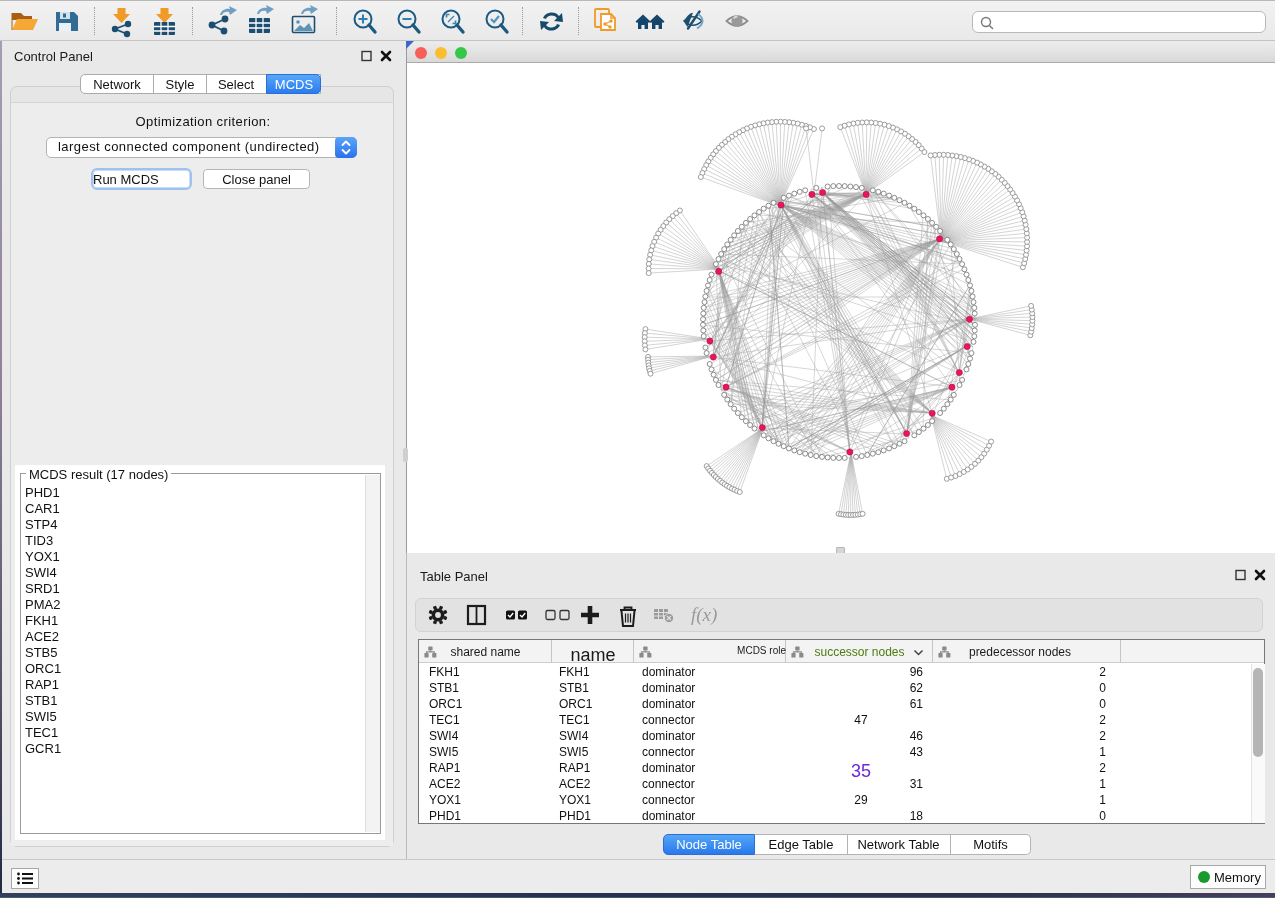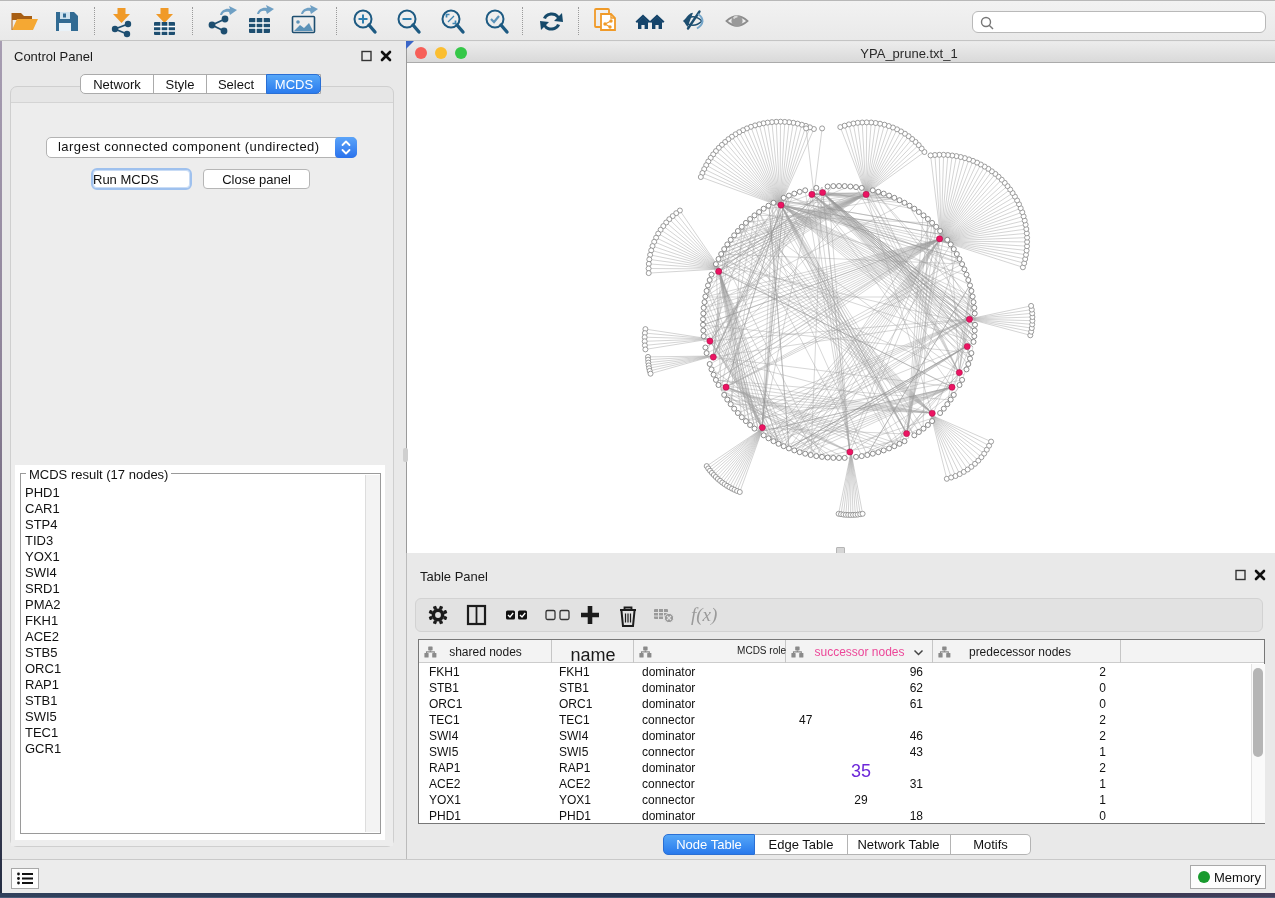--- a/index.html
+++ b/index.html
@@ -137,20 +137,21 @@
     <div class="abs" style="left:8px;top:45px;width:384px;height:761px;background:#e6e6e6;border:1px solid #cfcfcf;border-radius:7px"></div>
     <div class="abs" style="left:9px;top:61px;width:382px;height:744px;background:#ededed;border-top:1px solid #d4d4d4"></div>
     <div class="abs" style="left:78px;top:33px;width:241px;height:20px;background:#fff;border:1px solid #ababab;border-radius:5px 0 0 5px"></div>
     <div class="abs" style="left:151px;top:33px;width:0;height:20px;border-left:1px solid #ababab"></div>
     <div class="abs" style="left:204px;top:33px;width:0;height:20px;border-left:1px solid #ababab"></div>
     <div class="abs" style="left:264px;top:33px;width:55px;height:20px;background:linear-gradient(180deg,#56a7f8,#2a7bee);border:1px solid #2a6fd4;border-radius:0 5px 5px 0"></div>
     <div class="abs" style="left:75px;top:36px;width:80px;text-align:center;font-size:13px;color:#111">Network</div>
     <div class="abs" style="left:138px;top:36px;width:80px;text-align:center;font-size:13px;color:#111">Style</div>
     <div class="abs" style="left:194px;top:36px;width:80px;text-align:center;font-size:13px;color:#111">Select</div>
     <div class="abs" style="left:252px;top:36px;width:80px;text-align:center;font-size:13px;color:#fff">MCDS</div>
+    <div class="abs" style="left:0px;top:73px;width:402px;text-align:center;font-size:13px;letter-spacing:0.4px;color:#111">Optimization criterion:</div>
     <div class="abs" style="left:44px;top:96px;width:311px;height:21px;background:#fff;border:1px solid #b3b3b3;border-radius:5px"></div>
     <div class="abs" style="left:333px;top:96px;width:22px;height:21px;background:linear-gradient(180deg,#5ba4f9,#2a72ec);border-radius:4px 5px 5px 4px"></div>
     <svg class="abs" style="left:337px;top:98px" width="14" height="17" viewBox="0 0 14 17">
       <path d="M3.5 6L7 2.5 10.5 6M3.5 11L7 14.5 10.5 11" stroke="#fff" stroke-width="1.8" fill="none" stroke-linecap="round" stroke-linejoin="round"></path>
     </svg>
     <div class="abs" style="left:56px;top:98px;width:285px;font-size:13px;letter-spacing:0.45px;color:#111">largest connected component (undirected)</div>
     <div class="abs" style="left:89px;top:127px;width:101px;height:22px;background:#fff;border:2px solid #9fc1ee;border-radius:6px;box-shadow:inset 0 0 0 1px #c9dcf5"></div>
     <div class="abs" style="left:91px;top:131px;width:97px;text-align:left;font-size:13px;color:#111">Run MCDS</div>
     <div class="abs" style="left:201px;top:128px;width:107px;height:20px;background:#fff;border:1px solid #b6b6b6;border-radius:4px"></div>
     <div class="abs" style="left:201px;top:131px;width:107px;text-align:center;font-size:13px;color:#111">Close panel</div>
@@ -176,21 +177,20 @@
       <div style="height:16px;line-height:16px">SWI5</div>
       <div style="height:16px;line-height:16px">TEC1</div>
       <div style="height:16px;line-height:16px">GCR1</div>
     </div>
   </div>
 <div class="abs" style="left:406px;top:41px;width:869px;height:512px;border-left:1px solid #9a9a9a">
     <div class="abs" style="left:0;top:1px;width:869px;height:21px;background:linear-gradient(180deg,#ececec,#d9d9d9);border-bottom:1px solid #ababab"></div>
     <div class="abs" style="left:8px;top:6px;width:12px;height:12px;border-radius:50%;background:#f75f58"></div>
     <div class="abs" style="left:28px;top:6px;width:12px;height:12px;border-radius:50%;background:#fbbe30"></div>
     <div class="abs" style="left:48px;top:6px;width:12px;height:12px;border-radius:50%;background:#35c748"></div>
-    <div class="abs" style="left:202px;top:5px;width:600px;text-align:center;font-size:13px;color:#2a2a2a">YPA_prune.txt_1</div>
     <div class="abs" style="left:0;top:22px;width:869px;height:490px;background:#fff;overflow:hidden" id="canvas">
       <svg width="869" height="490" viewBox="0 0 869 490" style="position:absolute;left:0;top:0">
         <path d="M438 123L455 125M443 123L455 125M466 127L477 131M471 129L482 133M477 131L487 135M482 133L492 137M492 137L507 146M498 140L507 146M502 143L516 152M512 149L521 156M516 152L525 160M521 156L533 168M525 160L537 172M529 164L537 172M540 177L550 191M555 201L559 212M561 217L564 228M567 239L568 250M567 245L568 256M568 250L568 262M568 262L567 273M566 284L563 296M564 290L559 306M561 301L557 312M557 312L550 327M555 317L550 327M550 327L540 341M529 354L516 366M498 378L487 383M443 395L432 395M421 395L404 392M398 391L387 387M377 383L366 378M377 383L362 375M357 372L348 366M352 369L339 358M339 358L327 346M320 337L314 327M297 279L296 262M296 268L296 250M297 239L300 228M307 206L314 191M314 191L320 181M324 177L335 164M335 164L343 156M339 160L348 152M339 160L352 149M343 156L352 149M348 152L362 143M352 149L362 143M362 143L372 137" stroke="#9c9c9c" stroke-width="0.7" fill="none" opacity="0.5"></path>
         <path d="M374 142L566 234M374 142L567 239M374 142L567 245M374 142L568 250M374 142L568 256M374 142L568 262M374 142L568 268M374 142L567 273M374 142L567 279M374 142L566 284M374 142L564 290M374 142L563 296M374 142L516 366M374 142L512 369M374 142L507 372M374 142L502 375M374 142L498 378M374 142L492 381M374 142L487 383M374 142L537 172M374 142L540 177M374 142L544 181M374 142L547 186M374 142L550 191M374 142L553 196M374 142L555 201M405 131L567 245M405 131L568 250M405 131L568 256M405 131L568 262M405 131L568 268M405 131L567 273M405 131L567 279M405 131L566 284M405 131L471 129M405 131L477 131M405 131L482 133M405 131L487 135M405 131L492 137M405 131L498 140M416 130L568 256M416 130L568 262M416 130L568 268M416 130L567 273M416 130L568 256M416 130L568 262M416 130L568 268M416 130L567 273M416 130L567 279M416 130L566 284M416 130L564 290M416 130L563 296M416 130L561 301M459 131L305 212M459 131L307 206M459 131L309 201M459 131L311 196M459 131L314 191M459 131L317 186M459 131L320 181M459 131L324 177M459 131L327 172M459 131L331 168M459 131L298 234M459 131L300 228M459 131L301 222M459 131L303 217M459 131L305 212M459 131L307 206M459 131L309 201M459 131L311 196M459 131L314 191M459 131L317 186M533 176L298 284M533 176L297 279M533 176L297 273M533 176L296 268M533 176L296 262M533 176L296 256M533 176L296 250M533 176L297 245M533 176L297 239M533 176L298 234M533 176L404 392M533 176L398 391M533 176L393 389M533 176L387 387M533 176L382 385M533 176L377 383M533 176L372 381M533 176L366 378M533 176L362 375M533 176L314 327M533 176L311 322M533 176L309 317M533 176L307 312M533 176L305 306M533 176L303 301M533 176L301 296M533 176L300 290M562 256L372 381M562 256L366 378M562 256L362 375M562 256L343 362M562 256L339 358M562 256L335 354M562 256L331 350M560 283L393 389M560 283L387 387M560 283L382 385M560 283L393 389M560 283L387 387M560 283L382 385M552 310L449 124M552 310L455 125M552 310L460 126M552 310L466 127M552 310L563 222M552 310L564 228M552 310L566 234M545 324L366 378M545 324L362 375M545 324L357 372M545 324L352 369M545 324L398 391M545 324L393 389M545 324L387 387M545 324L382 385M545 324L377 383M525 350L324 341M525 350L320 337M525 350L317 332M525 350L314 327M525 350L311 322M525 350L309 317M525 350L311 196M525 350L314 191M525 350L317 186M525 350L320 181M525 350L324 177M525 350L327 172M525 350L331 168M525 350L335 164M525 350L339 160M525 350L343 156M500 371L362 143M500 371L366 140M500 371L372 137M500 371L377 135M500 371L516 152M500 371L521 156M500 371L525 160M500 371L529 164M500 371L533 168M500 371L537 172M443 389L320 337M443 389L317 332M443 389L314 327M443 389L398 127M443 389L404 126M443 389L409 125M443 389L415 124M443 389L421 123M355 365L366 140M355 365L372 137M355 365L377 135M355 365L382 133M355 365L296 262M355 365L296 256M355 365L296 250M355 365L297 245M355 365L297 239M355 365L298 234M355 365L300 228M355 365L301 222M319 324L492 381M319 324L487 383M319 324L482 385M319 324L477 387M319 324L471 389M319 324L553 196M319 324L555 201M319 324L557 206M306 294L317 186M306 294L320 181M306 294L324 177M306 294L377 135M306 294L382 133M306 294L387 131M303 278L415 124M303 278L421 123M303 278L426 123M303 278L377 383M303 278L372 381M303 278L366 378M312 208L352 369M312 208L348 366M312 208L343 362M312 208L339 358M312 208L335 354M312 208L382 385M312 208L377 383M312 208L372 381M312 208L366 378M312 208L362 375M312 208L357 372M312 208L352 369M312 208L348 366M312 208L343 362M525 160L563 296M309 317L544 337M357 372L568 250M377 383L311 322M487 135L339 160M382 385L362 143M525 160L348 152M550 191L492 381M567 279L311 196M544 181L409 393M564 290L296 262M521 362L449 394M521 156L516 366M460 392L563 222M307 206L409 393M298 234L566 234M309 201L314 327M466 391L550 327M507 372L348 152M309 317L415 394M567 239L466 127M529 164L438 395M317 332L438 395M309 201L568 262M343 156L300 290M415 124L404 392M561 301L482 385M502 143L568 250M498 140L297 245M559 212L352 149M415 394L502 375M567 273L540 341M563 222L382 133M324 341L335 164M314 191L415 394M544 181L553 322M568 256L521 362M324 341L352 149M487 383L352 149M339 358L555 317M564 228L540 341M382 133L555 201M477 131L357 146M372 137L296 256M555 201L314 191M343 156L557 312M404 126L507 146M296 268L421 395M460 126L317 186M309 317L537 172M529 164L372 137M343 156L297 239M309 317L372 137M443 123L327 172M568 250L466 127M377 383L525 160M352 149L460 392M409 393L529 354M426 395L305 306M455 393L335 164M314 327L348 152M374 142L405 131M374 142L459 131M374 142L500 371M374 142L355 365M374 142L319 324M374 142L312 208M405 131L552 310M405 131L545 324M405 131L355 365M405 131L306 294M416 130L459 131M416 130L443 389M416 130L312 208M459 131L560 283M459 131L525 350M459 131L306 294M533 176L500 371M533 176L443 389M562 256L306 294M562 256L303 278M560 283L500 371M560 283L355 365M552 310L545 324M552 310L500 371M552 310L355 365M552 310L312 208M545 324L443 389M545 324L306 294M545 324L312 208M525 350L306 294M500 371L355 365M443 389L319 324" stroke="#a2a2a2" stroke-width="0.7" fill="none" opacity="0.62"></path>
         <path d="M355 365L377 135M533 176L296 262M312 208L372 381M374 142L553 196M405 131L487 135M374 142L319 324M416 130L567 279M306 294L382 133M545 324L312 208M405 131L568 262M529 164L372 137M560 283L382 385M374 142L537 172M416 130L568 256M460 392L563 222M382 385L362 143M405 131L477 131M545 324L352 369M416 130L568 268M416 130L312 208" stroke="#8f8f8f" stroke-width="0.8" fill="none" opacity="0.5"></path>
         <path d="M373 143L406.9 66.0M373 143L402.9 64.3M373 143L398.9 62.9M373 143L394.8 61.7M373 143L390.6 60.6M373 143L386.3 59.8M373 143L382.1 59.2M373 143L377.8 58.9M373 143L373.5 58.7M373 143L369.2 58.8M373 143L364.9 59.1M373 143L360.6 59.6M373 143L356.4 60.3M373 143L352.2 61.3M373 143L348.0 62.4M373 143L343.9 63.8M373 143L339.9 65.4M373 143L336.0 67.2M373 143L332.2 69.2M373 143L328.5 71.3M373 143L324.9 73.7M373 143L321.4 76.2M373 143L318.1 79.0M373 143L314.9 81.9M373 143L311.8 84.9M373 143L308.9 88.1M373 143L306.2 91.4M373 143L303.7 94.9M373 143L301.3 98.5M373 143L299.2 102.2M373 143L297.2 106.1M373 143L295.4 110.0M373 143L293.8 114.0M407 131L415.1 65.4M407 131L399.1 65.4M459 131L517.4 89.0M459 131L514.6 85.5M459 131L511.7 82.1M459 131L508.5 78.9M459 131L505.1 76.0M459 131L501.6 73.2M459 131L497.9 70.7M459 131L494.0 68.4M459 131L490.0 66.3M459 131L485.9 64.5M459 131L481.7 63.0M459 131L477.4 61.7M459 131L473.0 60.7M459 131L468.6 60.0M459 131L464.2 59.5M459 131L459.7 59.4M459 131L455.2 59.5M459 131L450.7 59.8M459 131L446.3 60.5M459 131L441.9 61.4M459 131L437.6 62.7M459 131L433.3 64.1M534 178L615.9 204.3M534 178L617.2 200.2M534 178L618.2 196.0M534 178L619.0 191.8M534 178L619.6 187.5M534 178L620.0 183.2M534 178L620.1 178.9M534 178L620.1 174.6M534 178L619.8 170.3M534 178L619.3 166.0M534 178L618.6 161.7M534 178L617.7 157.5M534 178L616.6 153.3M534 178L615.3 149.2M534 178L613.7 145.2M534 178L612.0 141.2M534 178L610.1 137.4M534 178L607.9 133.6M534 178L605.6 130.0M534 178L603.2 126.5M534 178L600.5 123.1M534 178L597.7 119.8M534 178L594.7 116.7M534 178L591.5 113.7M534 178L588.3 110.9M534 178L584.8 108.3M534 178L581.3 105.8M534 178L577.6 103.6M534 178L573.8 101.5M534 178L570.0 99.6M534 178L566.0 97.9M534 178L562.0 96.4M534 178L557.8 95.1M534 178L553.7 94.0M534 178L549.4 93.1M534 178L545.2 92.5M534 178L540.9 92.0M534 178L536.6 91.8M534 178L532.3 91.8M534 178L527.9 92.0M534 178L523.6 92.4M562 256L623.3 272.3M562 256L624.2 268.7M562 256L624.8 265.1M562 256L625.2 261.4M562 256L625.4 257.7M562 256L625.4 254.0M562 256L625.2 250.3M562 256L624.8 246.6M562 256L624.1 242.9M524 352L539.8 415.8M524 352L544.2 414.5M524 352L548.5 413.0M524 352L552.7 411.1M524 352L556.8 408.9M524 352L560.7 406.5M524 352L564.4 403.8M524 352L568.0 400.8M524 352L571.3 397.6M524 352L574.4 394.2M524 352L577.2 390.6M524 352L579.8 386.7M524 352L582.1 382.7M524 352L584.1 378.6M444 389L431.6 450.8M444 389L434.0 451.2M444 389L436.4 451.6M444 389L438.8 451.8M444 389L441.2 451.9M444 389L443.6 452.0M444 389L446.0 451.9M444 389L448.4 451.8M444 389L450.8 451.6M444 389L453.2 451.2M444 389L455.6 450.8M356 365L299.7 403.1M356 365L301.3 405.5M356 365L303.0 407.7M356 365L304.9 409.9M356 365L306.8 412.0M356 365L308.8 414.0M356 365L310.9 416.0M356 365L313.1 417.8M356 365L315.3 419.6M356 365L317.6 421.2M356 365L320.0 422.8M356 365L322.4 424.2M356 365L325.0 425.6M356 365L327.5 426.8M356 365L330.1 428.0M356 365L332.8 429.0M303 276L238.4 266.1M303 276L237.9 270.1M303 276L237.7 274.2M303 276L237.7 278.3M303 276L237.9 282.4M303 276L238.4 286.4M306 293L241.0 293.9M306 293L241.1 296.7M306 293L241.3 299.6M306 293L241.7 302.4M306 293L242.1 305.2M306 293L242.7 307.9M306 293L243.5 310.7M313 206L272.9 147.5M313 206L269.2 150.2M313 206L265.7 153.1M313 206L262.3 156.2M313 206L259.2 159.5M313 206L256.3 163.1M313 206L253.6 166.8M313 206L251.2 170.6M313 206L249.1 174.7M313 206L247.2 178.8M313 206L245.5 183.1M313 206L244.2 187.4M313 206L243.1 191.9M313 206L242.3 196.4M313 206L241.8 200.9M313 206L241.6 205.5M313 206L241.7 210.1" stroke="#ababab" stroke-width="0.65" fill="none" opacity="0.8"></path>
         <g fill="#fff" stroke="#787878" stroke-width="0.85">
           <circle cx="432.0" cy="123.0" r="2.5"></circle>
           <circle cx="437.7" cy="123.1" r="2.5"></circle>
           <circle cx="443.4" cy="123.5" r="2.5"></circle>
@@ -576,21 +576,21 @@
           <path d="M239 14.5h14M239 18h14M243.5 11v10M248.5 11v10"></path>
         </g>
         <circle cx="254" cy="20" r="4.6" fill="#9a9a9a" stroke="#e2e2e2" stroke-width="1"></circle>
         <path d="M252 18l4 4M256 18l-4 4" stroke="#e2e2e2" stroke-width="1.2"></path>
       </g>
       <text x="276" y="23" font-family="Liberation Serif,serif" font-style="italic" font-size="19" fill="#9a9a9a">f(x)</text>
     </svg>
     <div class="abs" style="left:11px;top:86px;width:847px;height:185px;background:#fff;border:1px solid #777">
       <div class="abs" style="left:0;top:0;width:845px;height:23px;background:#f3f3f3;border-bottom:1px solid #ccc"></div>
       <div class="abs" style="left:0px;top:0;width:133px;height:23px;border-right:1px solid #c6c6c6"></div>
-      <div class="abs" style="left:0px;top:5px;width:133px;text-align:center;font-size:12px;color:#1a1a1a">shared nodes</div>
+      <div class="abs" style="left:0px;top:5px;width:133px;text-align:center;font-size:12px;color:#1a1a1a">shared name</div>
       <svg class="abs" style="left:5px;top:6px" width="13" height="12" viewBox="0 0 13 12">
         <g fill="#8a8a8a">
           <rect x="4.2" y="0.4" width="4.4" height="4" rx="0.6"></rect>
           <rect x="0.4" y="7" width="4.2" height="4.6" rx="0.6"></rect>
           <rect x="8.2" y="7" width="4.2" height="4.6" rx="0.6"></rect>
           <path d="M6.4 4.4v2M2.5 7V5.9h7.8V7" stroke="#8a8a8a" stroke-width="1.1" fill="none"></path>
         </g>
       </svg>
       <div class="abs" style="left:133px;top:0;width:82px;height:23px;border-right:1px solid #c6c6c6"></div>
       <div class="abs" style="left:133px;top:5px;width:82px;text-align:center;font-size:18px;color:#1a1a1a">name</div>
@@ -598,21 +598,21 @@
       <div class="abs" style="left:215px;top:5px;width:152px;text-align:right;font-size:10px;color:#1a1a1a">MCDS role</div>
       <svg class="abs" style="left:220px;top:6px" width="13" height="12" viewBox="0 0 13 12">
         <g fill="#8a8a8a">
           <rect x="4.2" y="0.4" width="4.4" height="4" rx="0.6"></rect>
           <rect x="0.4" y="7" width="4.2" height="4.6" rx="0.6"></rect>
           <rect x="8.2" y="7" width="4.2" height="4.6" rx="0.6"></rect>
           <path d="M6.4 4.4v2M2.5 7V5.9h7.8V7" stroke="#8a8a8a" stroke-width="1.1" fill="none"></path>
         </g>
       </svg>
       <div class="abs" style="left:367px;top:0;width:147px;height:23px;border-right:1px solid #c6c6c6"></div>
-      <div class="abs" style="left:367px;top:5px;width:147px;text-align:center;font-size:12px;color:#ec4899">successor nodes</div>
+      <div class="abs" style="left:367px;top:5px;width:147px;text-align:center;font-size:12px;color:#4d7c0f">successor nodes</div>
       <svg class="abs" style="left:372px;top:6px" width="13" height="12" viewBox="0 0 13 12">
         <g fill="#8a8a8a">
           <rect x="4.2" y="0.4" width="4.4" height="4" rx="0.6"></rect>
           <rect x="0.4" y="7" width="4.2" height="4.6" rx="0.6"></rect>
           <rect x="8.2" y="7" width="4.2" height="4.6" rx="0.6"></rect>
           <path d="M6.4 4.4v2M2.5 7V5.9h7.8V7" stroke="#8a8a8a" stroke-width="1.1" fill="none"></path>
         </g>
       </svg>
       <div class="abs" style="left:514px;top:0;width:188px;height:23px;border-right:1px solid #c6c6c6"></div>
       <div class="abs" style="left:514px;top:5px;width:174px;text-align:center;font-size:12px;color:#1a1a1a">predecessor nodes</div>
@@ -638,21 +638,21 @@
       <div class="abs" style="left:380px;top:41px;width:124px;text-align:right;font-size:12px;color:#111">62</div>
       <div class="abs" style="left:560px;top:41px;width:127px;text-align:right;font-size:12px;color:#111">0</div>
       <div class="abs" style="left:10px;top:57px;font-size:12px;color:#111">ORC1</div>
       <div class="abs" style="left:140px;top:57px;font-size:12px;color:#111">ORC1</div>
       <div class="abs" style="left:223px;top:57px;font-size:12px;color:#111">dominator</div>
       <div class="abs" style="left:380px;top:57px;width:124px;text-align:right;font-size:12px;color:#111">61</div>
       <div class="abs" style="left:560px;top:57px;width:127px;text-align:right;font-size:12px;color:#111">0</div>
       <div class="abs" style="left:10px;top:73px;font-size:12px;color:#111">TEC1</div>
       <div class="abs" style="left:140px;top:73px;font-size:12px;color:#111">TEC1</div>
       <div class="abs" style="left:223px;top:73px;font-size:12px;color:#111">connector</div>
-      <div class="abs" style="left:380px;top:73px;width:124px;text-align:left;font-size:12px;color:#111">47</div>
+      <div class="abs" style="left:380px;top:73px;width:124px;text-align:center;font-size:12px;color:#111">47</div>
       <div class="abs" style="left:560px;top:73px;width:127px;text-align:right;font-size:12px;color:#111">2</div>
       <div class="abs" style="left:10px;top:89px;font-size:12px;color:#111">SWI4</div>
       <div class="abs" style="left:140px;top:89px;font-size:12px;color:#111">SWI4</div>
       <div class="abs" style="left:223px;top:89px;font-size:12px;color:#111">dominator</div>
       <div class="abs" style="left:380px;top:89px;width:124px;text-align:right;font-size:12px;color:#111">46</div>
       <div class="abs" style="left:560px;top:89px;width:127px;text-align:right;font-size:12px;color:#111">2</div>
       <div class="abs" style="left:10px;top:105px;font-size:12px;color:#111">SWI5</div>
       <div class="abs" style="left:140px;top:105px;font-size:12px;color:#111">SWI5</div>
       <div class="abs" style="left:223px;top:105px;font-size:12px;color:#111">connector</div>
       <div class="abs" style="left:380px;top:105px;width:124px;text-align:right;font-size:12px;color:#111">43</div>

